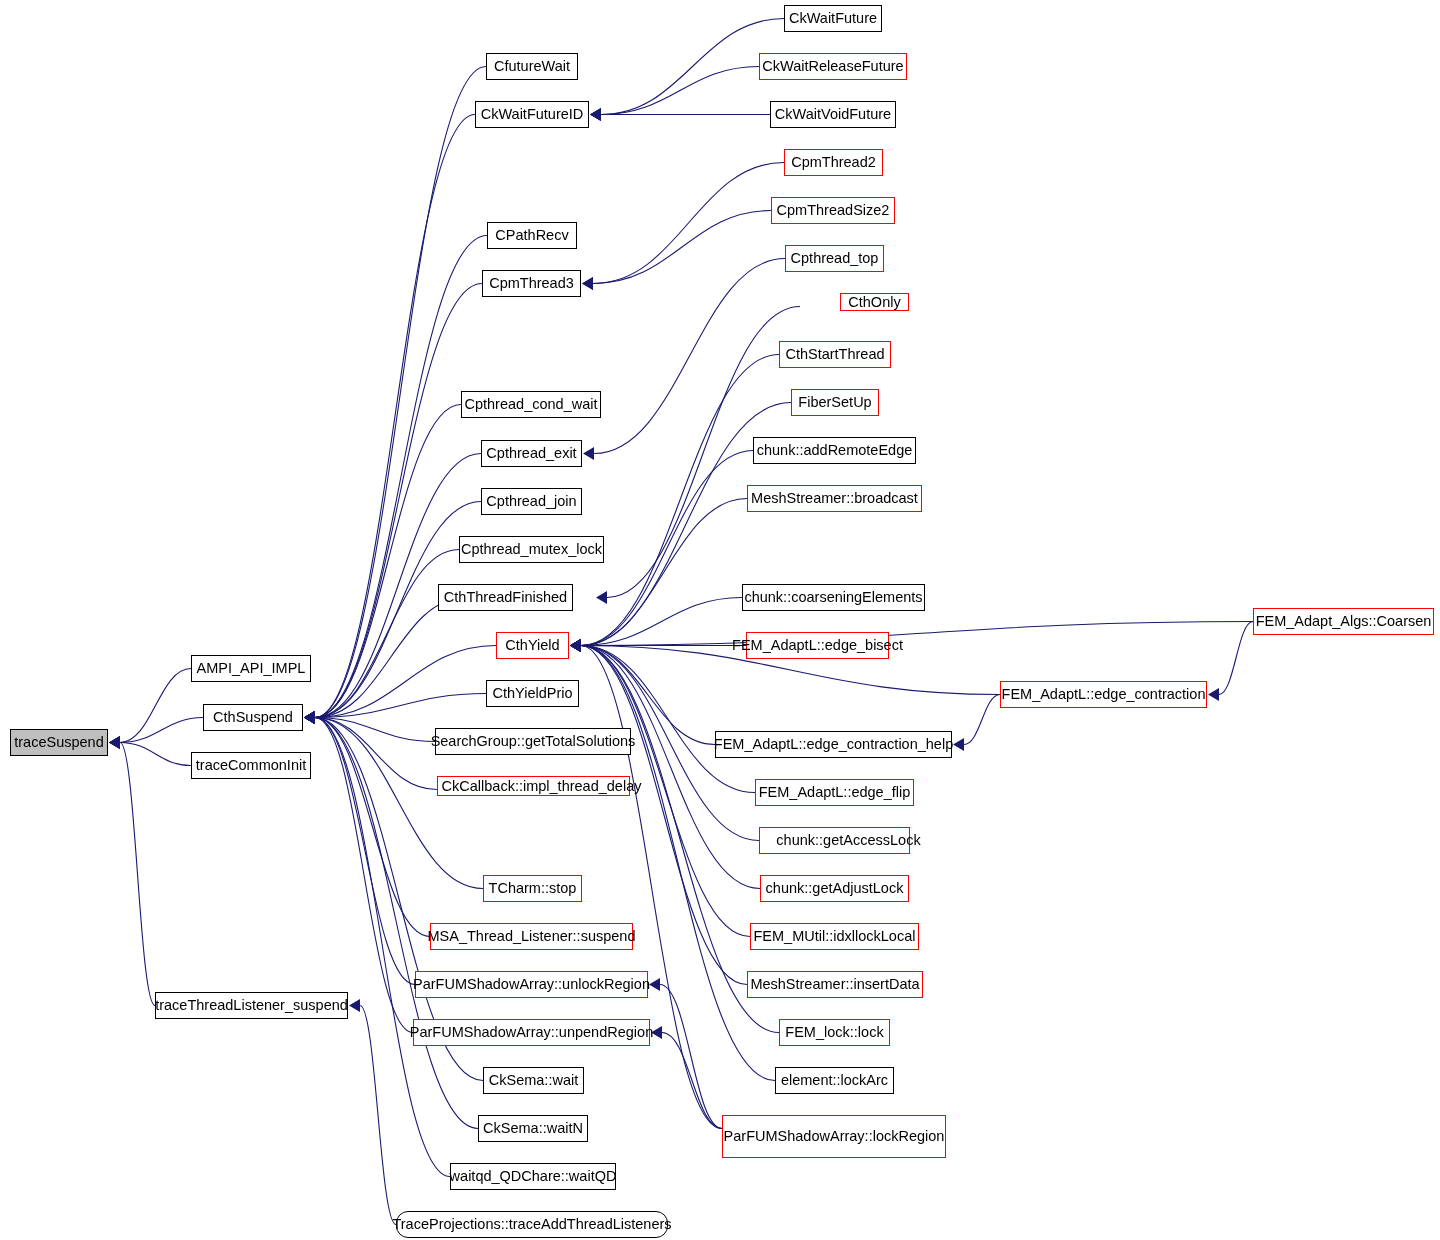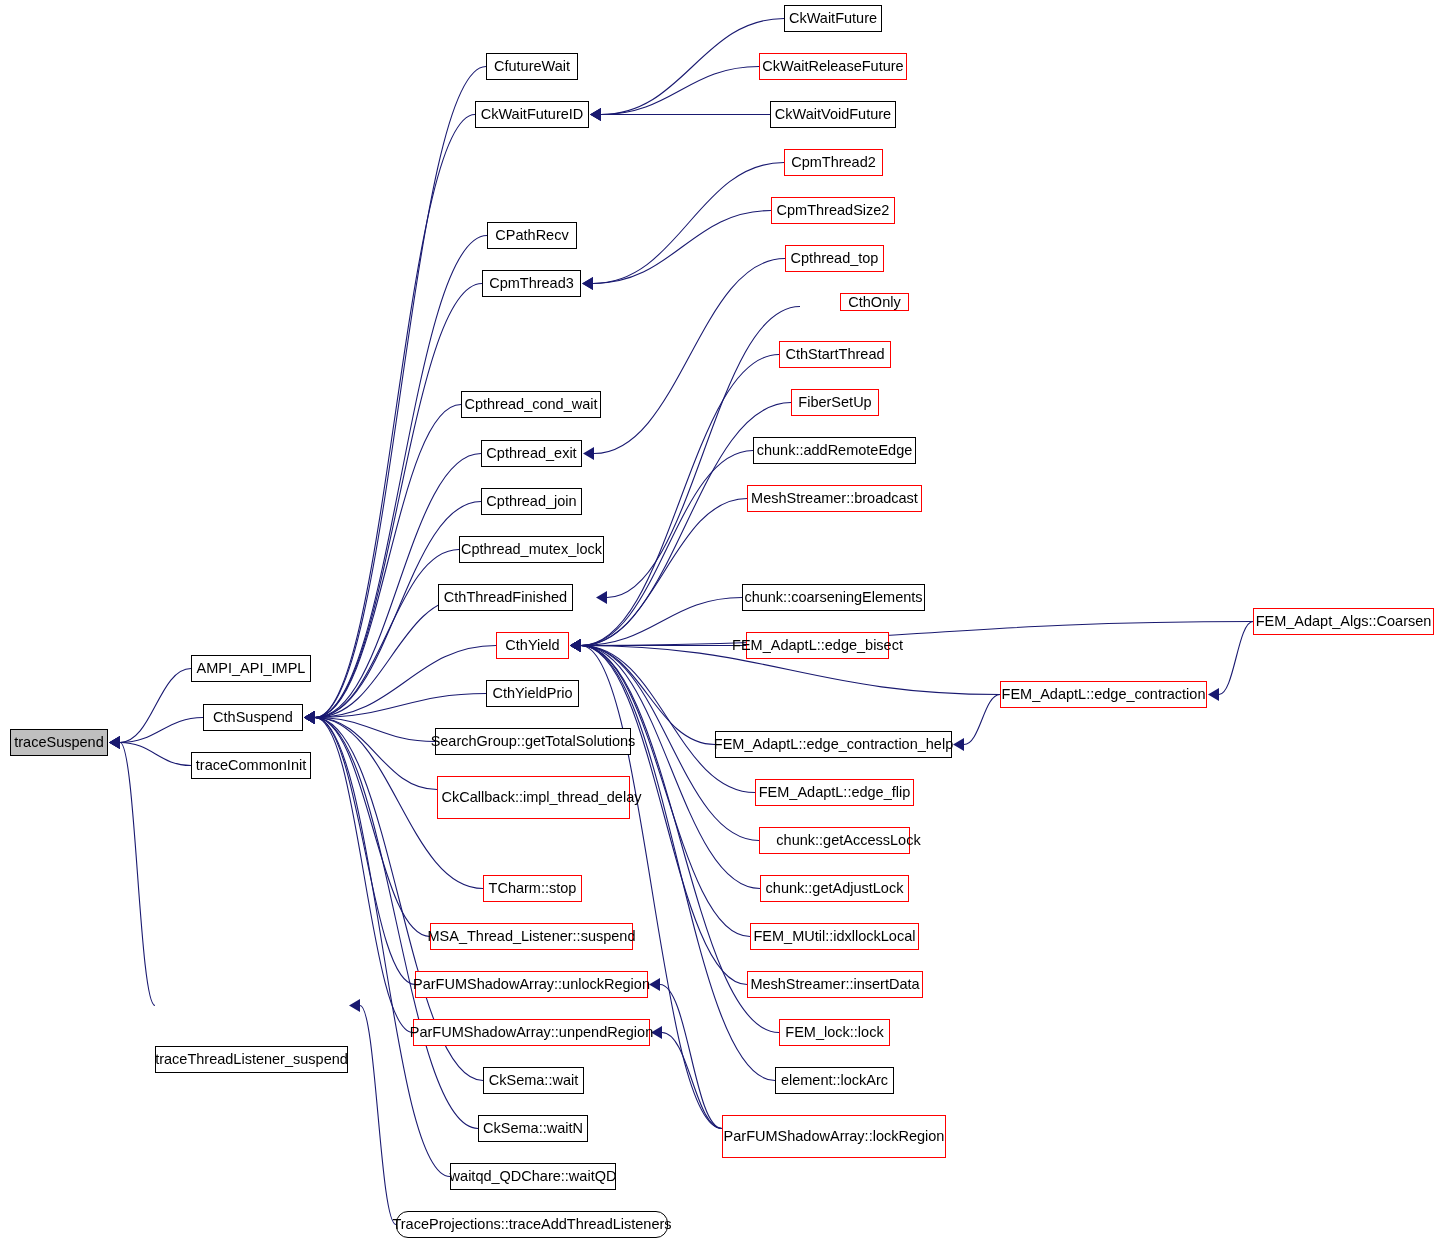--- a/index.html
+++ b/index.html
@@ -124,34 +124,34 @@
       <path d="M 722 1128.5 C 694.1 1128.5, 687.9 984.5, 660 984.5" class="edge"></path>
       <path d="M 649 984.5 L 660 978 L 660 991 Z" class="arrow"></path>
       <path d="M 722 1128.5 C 695 1128.5, 689 1032.5, 662 1032.5" class="edge"></path>
       <path d="M 651 1032.5 L 662 1026 L 662 1039 Z" class="arrow"></path>
     </svg>
   <div id="node-layer">
       <div class="node-box root" style="left: 10px; top: 729px; width: 98px; height: 27px;">traceSuspend</div>
       <div class="node-box" style="left: 191px; top: 655px; width: 120px; height: 27px;">AMPI_API_IMPL</div>
       <div class="node-box" style="left: 203px; top: 704px; width: 100px; height: 27px;">CthSuspend</div>
       <div class="node-box" style="left: 191px; top: 752px; width: 120px; height: 27px;">traceCommonInit</div>
-      <div class="node-box" style="left: 155px; top: 1046px; width: 193px; height: 27px;">traceThreadListener_suspend</div>
+      <div class="node-box" style="left: 155px; top: 992px; width: 193px; height: 27px;">traceThreadListener_suspend</div>
       <div class="node-box" style="left: 486px; top: 53px; width: 92px; height: 27px;">CfutureWait</div>
       <div class="node-box" style="left: 475px; top: 101px; width: 114px; height: 27px;">CkWaitFutureID</div>
       <div class="node-box" style="left: 487px; top: 222px; width: 90px; height: 27px;">CPathRecv</div>
       <div class="node-box" style="left: 482px; top: 270px; width: 99px; height: 27px;">CpmThread3</div>
       <div class="node-box" style="left: 461px; top: 391px; width: 140px; height: 27px;">Cpthread_cond_wait</div>
       <div class="node-box" style="left: 481px; top: 440px; width: 101px; height: 27px;">Cpthread_exit</div>
       <div class="node-box" style="left: 481px; top: 488px; width: 101px; height: 27px;">Cpthread_join</div>
       <div class="node-box" style="left: 459px; top: 536px; width: 145px; height: 27px;">Cpthread_mutex_lock</div>
       <div class="node-box" style="left: 438px; top: 584px; width: 135px; height: 27px;">CthThreadFinished</div>
       <div class="node-box red" style="left: 496px; top: 632px; width: 73px; height: 27px;">CthYield</div>
       <div class="node-box" style="left: 486px; top: 680px; width: 93px; height: 27px;">CthYieldPrio</div>
       <div class="node-box" style="left: 435px; top: 728px; width: 196px; height: 27px;">SearchGroup::getTotalSolutions</div>
-      <div class="node-box red" style="left: 437px; top: 776px; width: 193px; height: 43px; padding-left: 16px;">CkCallback::impl_thread_delay</div>
+      <div class="node-box red" style="left: 437px; top: 776px; width: 193px; height: 20px; padding-left: 16px;">CkCallback::impl_thread_delay</div>
       <div class="node-box red" style="left: 483px; top: 875px; width: 99px; height: 27px;">TCharm::stop</div>
       <div class="node-box red" style="left: 430px; top: 923px; width: 203px; height: 27px;">MSA_Thread_Listener::suspend</div>
       <div class="node-box red" style="left: 415px; top: 971px; width: 233px; height: 27px;">ParFUMShadowArray::unlockRegion</div>
       <div class="node-box red" style="left: 413px; top: 1019px; width: 237px; height: 27px;">ParFUMShadowArray::unpendRegion</div>
       <div class="node-box" style="left: 483px; top: 1067px; width: 101px; height: 27px;">CkSema::wait</div>
       <div class="node-box" style="left: 478px; top: 1115px; width: 110px; height: 27px;">CkSema::waitN</div>
       <div class="node-box" style="left: 450px; top: 1163px; width: 166px; height: 27px;">waitqd_QDChare::waitQD</div>
       <div class="node-box" style="left: 396px; top: 1211px; width: 272px; height: 27px; border-radius: 12px;">TraceProjections::traceAddThreadListeners</div>
       <div class="node-box" style="left: 784px; top: 5px; width: 98px; height: 27px;">CkWaitFuture</div>
       <div class="node-box red" style="left: 759px; top: 53px; width: 148px; height: 27px;">CkWaitReleaseFuture</div>

